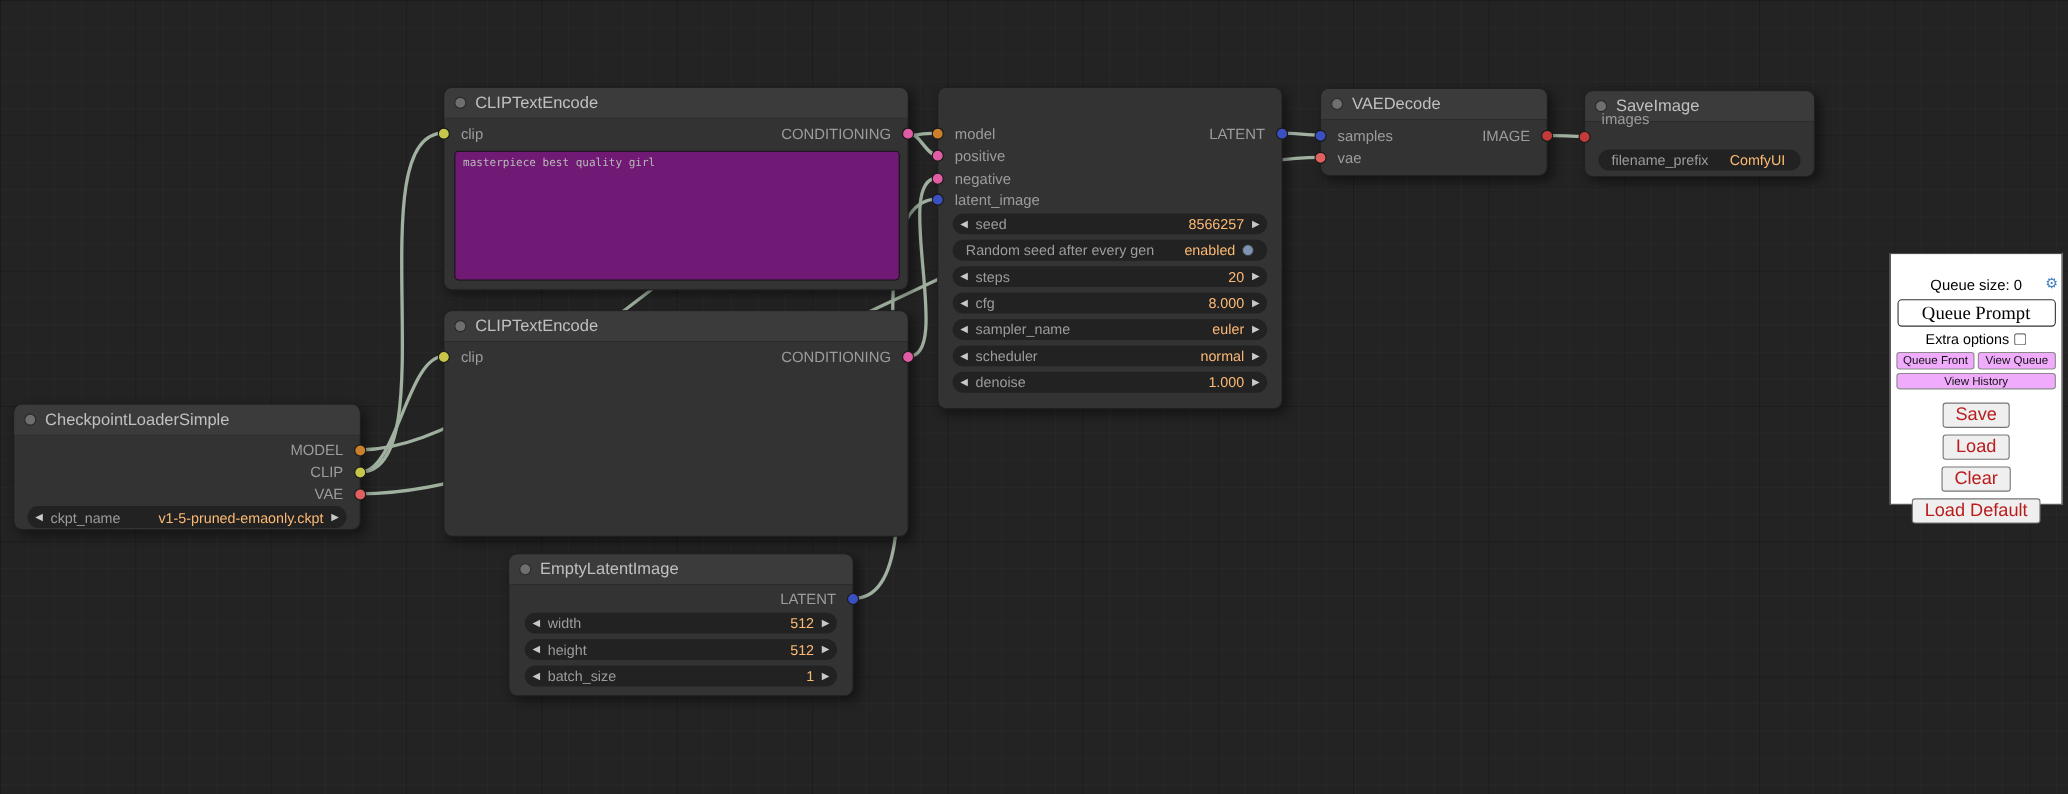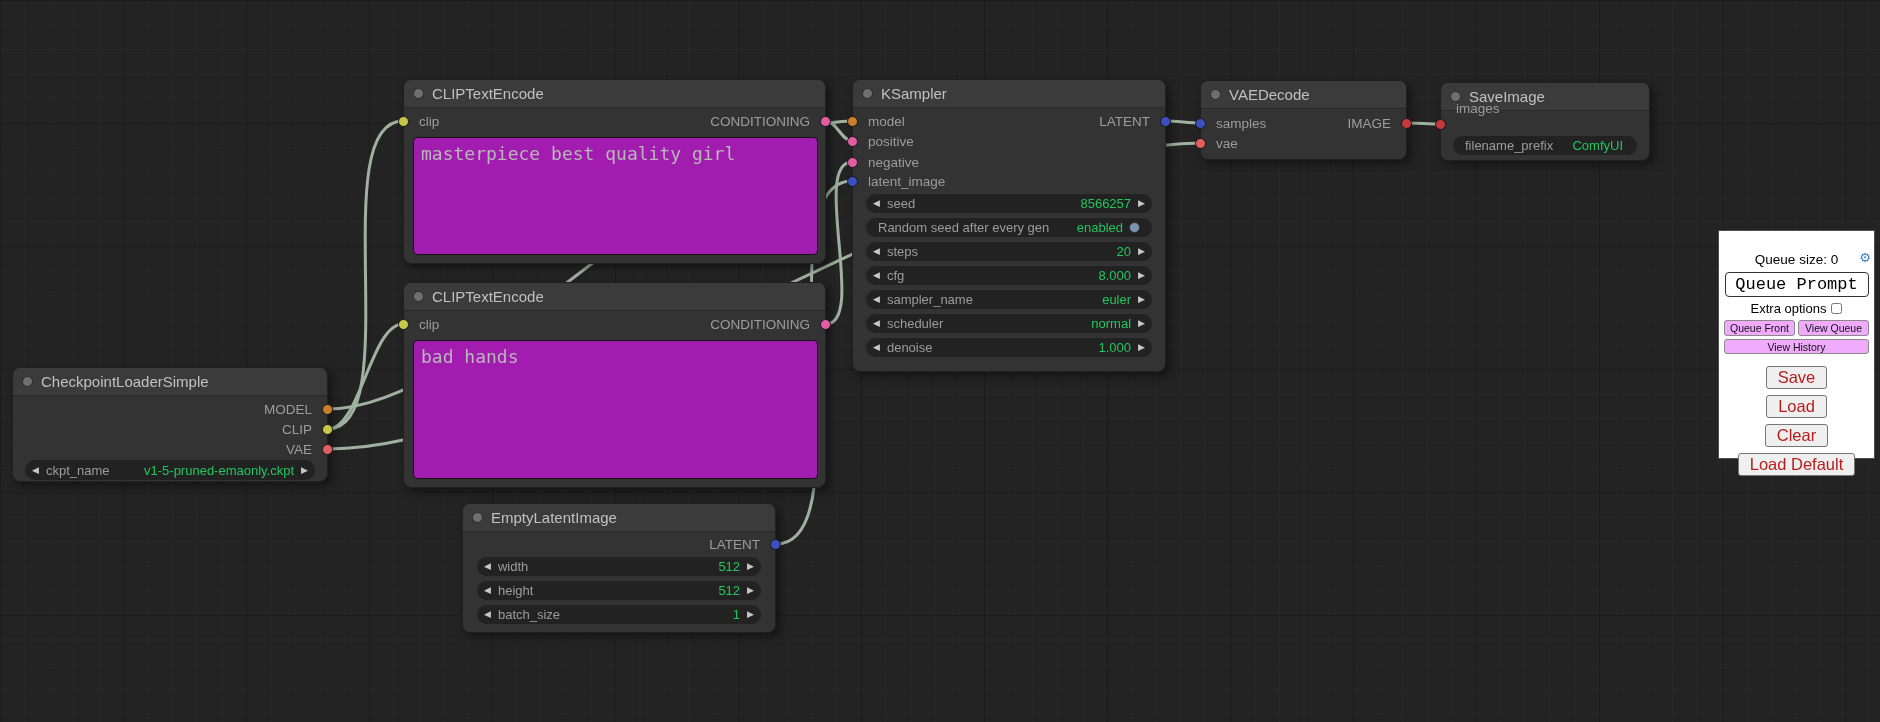--- a/index.html
+++ b/index.html
@@ -35,37 +35,37 @@
   .slabel.in{left:15px;}
   .slabel.out{right:15px;}
   .widget{
     position:absolute;background:#222222;border-radius:10px;display:flex;
     align-items:center;padding:0 7px;font-size:13px;color:#9c9c9c;
   }
   .widget.plain{padding:0 12px;}
   .warr{font-size:9px;color:#c8c8c8;line-height:1;flex:none;}
   .wlabel{margin-left:7px;white-space:nowrap;}
   .widget.plain .wlabel{margin-left:0;}
-  .wvalue{margin-left:auto;margin-right:7px;color:#22c55e;white-space:nowrap;}
+  .wvalue{margin-left:auto;margin-right:7px;color:#fdba74;white-space:nowrap;}
   .widget.plain .wvalue{margin-right:2px;}
   .toggle{width:11px;height:11px;border-radius:50%;margin-left:4px;flex:none;background:#7E93AF;border:1px solid #333;}
   .prompt{
-    position:absolute;background:#a21caf;border:1px solid #141414;border-radius:4px;
-    color:#b8b8b8;font-family:"DejaVu Sans Mono",monospace;font-size:18px;
+    position:absolute;background:#701a75;border:1px solid #141414;border-radius:4px;
+    color:#b8b8b8;font-family:"DejaVu Sans Mono",monospace;font-size:10px;
     padding:5px 7px;resize:none;outline:none;display:block;
   }
   
   .menu{
     position:absolute;left:1718px;top:230px;width:157px;height:229px;background:#ffffff;
     border:1px solid #4d4d4d;z-index:4;color:#000;text-align:center;
   }
   .menu-header{position:relative;height:17px;margin-top:21px;font-size:13.5px;}
   .gear{position:absolute;right:3px;top:-2px;font-size:13px;color:#3D7EBF;cursor:pointer;}
   .qp-btn{display:block;margin:3px auto 0;width:144px;height:25px;font-size:17px;background:#fff;
-    border:1px solid #333;border-radius:4px;font-family:Liberation Mono, monospace;color:#000;}
+    border:1px solid #333;border-radius:4px;font-family:Liberation Serif, serif;color:#000;}
   .extra-row{display:flex;justify-content:center;align-items:center;gap:5px;font-size:13px;margin-top:4px;height:15px;}
   .extra-row input{width:11px;height:11px;margin:0;}
   .qrow{display:flex;gap:3px;margin:4px 5px 0;}
   .sm-btn{flex:1;font-size:10.5px;height:16px;background:#f0abfc;border:1px solid #8a8a8a;
     border-radius:3px;padding:0;font-family:inherit;color:#111;}
   .vh{display:block;margin:3px 5px 0;width:calc(100% - 10px);height:15px;flex:none;}
   .big-btn{display:block;margin:6px auto 0;font-size:16.5px;padding:1px 11px;background:#efefef;
     border:1px solid #767676;border-radius:3px;font-family:inherit;color:#b91c1c;}
   .big-btn.first{margin-top:12px;}
 </style>
@@ -119,21 +119,20 @@
 
 <div class="node" style="left:403px;top:282px;width:423px;height:206px;">
   <div class="ntitle">
     <span class="tdot"></span>
     <span class="ttext">CLIPTextEncode</span>
   </div>
   <span class="port in" style="top: 36px; background: rgb(198, 198, 74);"></span>
   <span class="slabel in" style="top:34px;">clip</span>
   <span class="port out" style="top: 36px; background: rgb(224, 92, 164);"></span>
   <span class="slabel out" style="top:34px;">CONDITIONING</span>
-  <textarea class="prompt" style="left: 9px; width: 405px; top: 57px; height: 139px;">bad hands</textarea>
 </div>
 
 <div class="node" style="left:462px;top:503px;width:314px;height:130px;">
   <div class="ntitle">
     <span class="tdot"></span>
     <span class="ttext">EmptyLatentImage</span>
   </div>
   <span class="port out" style="top: 35px; background: rgb(58, 79, 192);"></span>
   <span class="slabel out" style="top:33px;">LATENT</span>
   <div class="widget" style="left:14px;right:14px;top:53px;height:19px;">
@@ -150,24 +149,20 @@
   </div>
   <div class="widget" style="left:14px;right:14px;top:101px;height:19px;">
     <span class="warr">◀</span>
     <span class="wlabel">batch_size</span>
     <span class="wvalue">1</span>
     <span class="warr">▶</span>
   </div>
 </div>
 
 <div class="node" style="left:852px;top:79px;width:314px;height:293px;">
-  <div class="ntitle">
-    <span class="tdot"></span>
-    <span class="ttext">KSampler</span>
-  </div>
   <span class="port in" style="top: 36px; background: rgb(201, 127, 43);"></span>
   <span class="slabel in" style="top:34px;">model</span>
   <span class="port in" style="top: 56px; background: rgb(224, 92, 164);"></span>
   <span class="slabel in" style="top:54px;">positive</span>
   <span class="port in" style="top: 77px; background: rgb(224, 92, 164);"></span>
   <span class="slabel in" style="top:75px;">negative</span>
   <span class="port in" style="top: 96px; background: rgb(58, 79, 192);"></span>
   <span class="slabel in" style="top:94px;">latent_image</span>
   <span class="port out" style="top: 36px; background: rgb(58, 79, 192);"></span>
   <span class="slabel out" style="top:34px;">LATENT</span>

